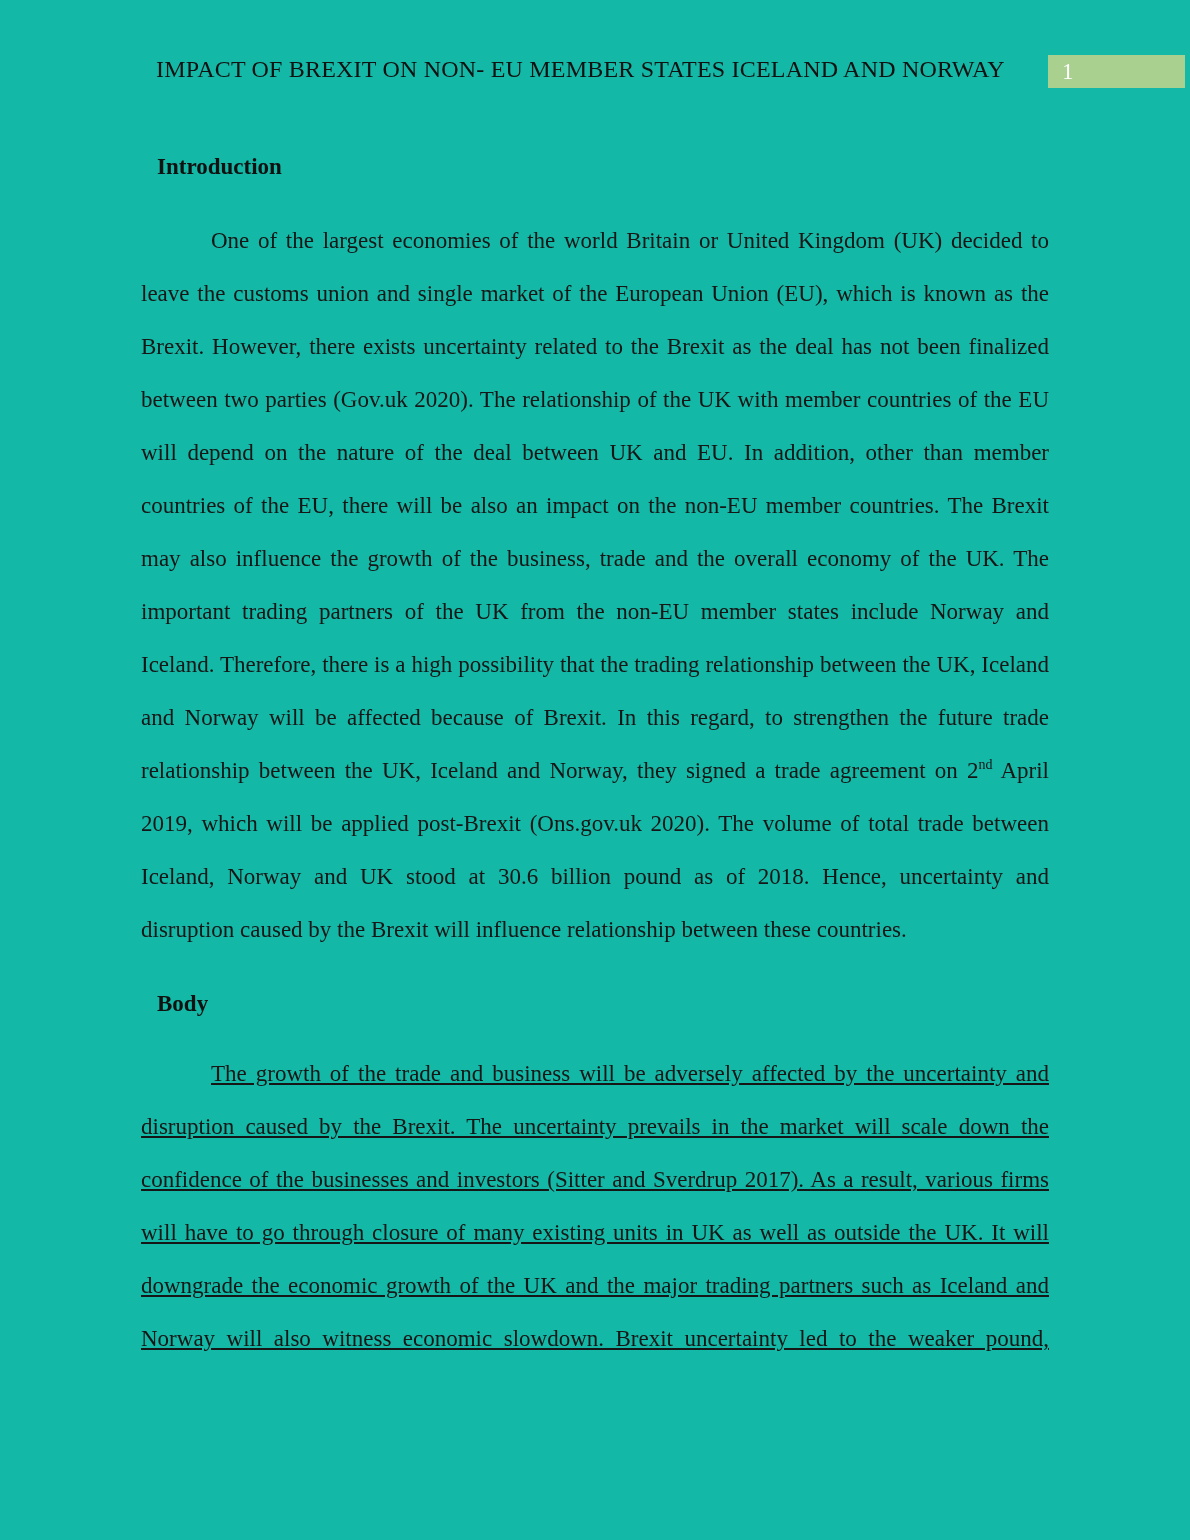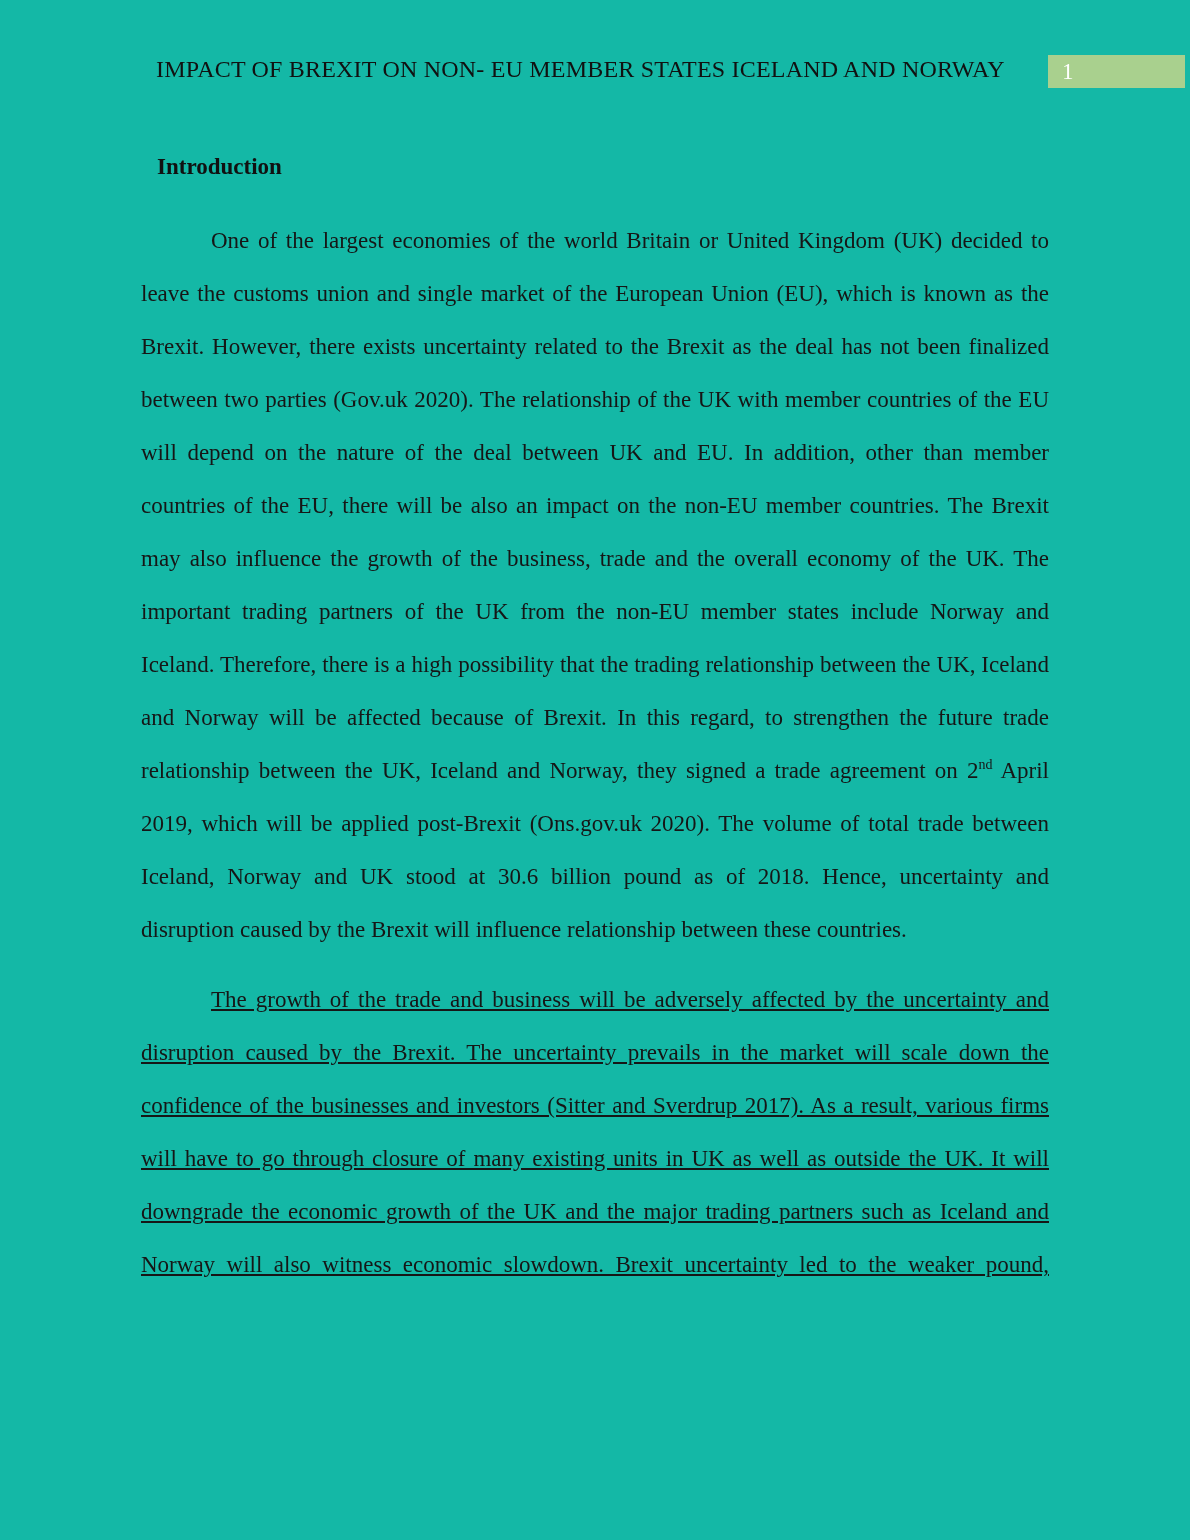--- a/index.html
+++ b/index.html
@@ -94,18 +94,19 @@
   <div class="page-number-box">
     <span>1</span>
   </div>
 
   <main class="content">
 
     <h2 class="heading intro-heading">Introduction</h2>
 
     <p class="para first"><span>One of the largest economies of the world Britain or United Kingdom (UK) decided to leave the customs union and single market of the European Union (EU), which is known as the Brexit. However, there exists uncertainty related to the Brexit as the deal has not been finalized between two parties (Gov.uk 2020). The relationship of the UK with member countries of the EU will depend on the nature of the deal between UK and EU. In addition, other than member countries of the EU, there will be also an impact on the non-EU member countries. The Brexit may also influence the growth of the business, trade and the overall economy of the UK. The important trading partners of the UK from the non-EU member states include Norway and Iceland. Therefore, there is a high possibility that the trading relationship between the UK, Iceland and Norway will be affected because of Brexit. In this regard, to strengthen the future trade relationship between the UK, Iceland and Norway, they signed a trade agreement on 2</span><sup>nd</sup><span> April 2019, which will be applied post-Brexit (Ons.gov.uk 2020). The volume of total trade between Iceland, Norway and UK stood at 30.6 billion pound as of 2018. Hence, uncertainty and disruption caused by the Brexit will influence relationship between these countries.</span></p>
 
+    <h2 class="heading body-heading">Body</h2>
 
     <p class="para second">The growth of the trade and business will be adversely affected by the uncertainty and disruption caused by the Brexit. The uncertainty prevails in the market will scale down the confidence of the businesses and investors (Sitter and Sverdrup 2017). As a result, various firms will have to go through closure of many existing units in UK as well as outside the UK. It will downgrade the economic growth of the UK and the major trading partners such as Iceland and Norway will also witness economic slowdown. Brexit uncertainty led to the weaker pound,</p>
 
   </main>
 
 </div>
 
 </body></html>

